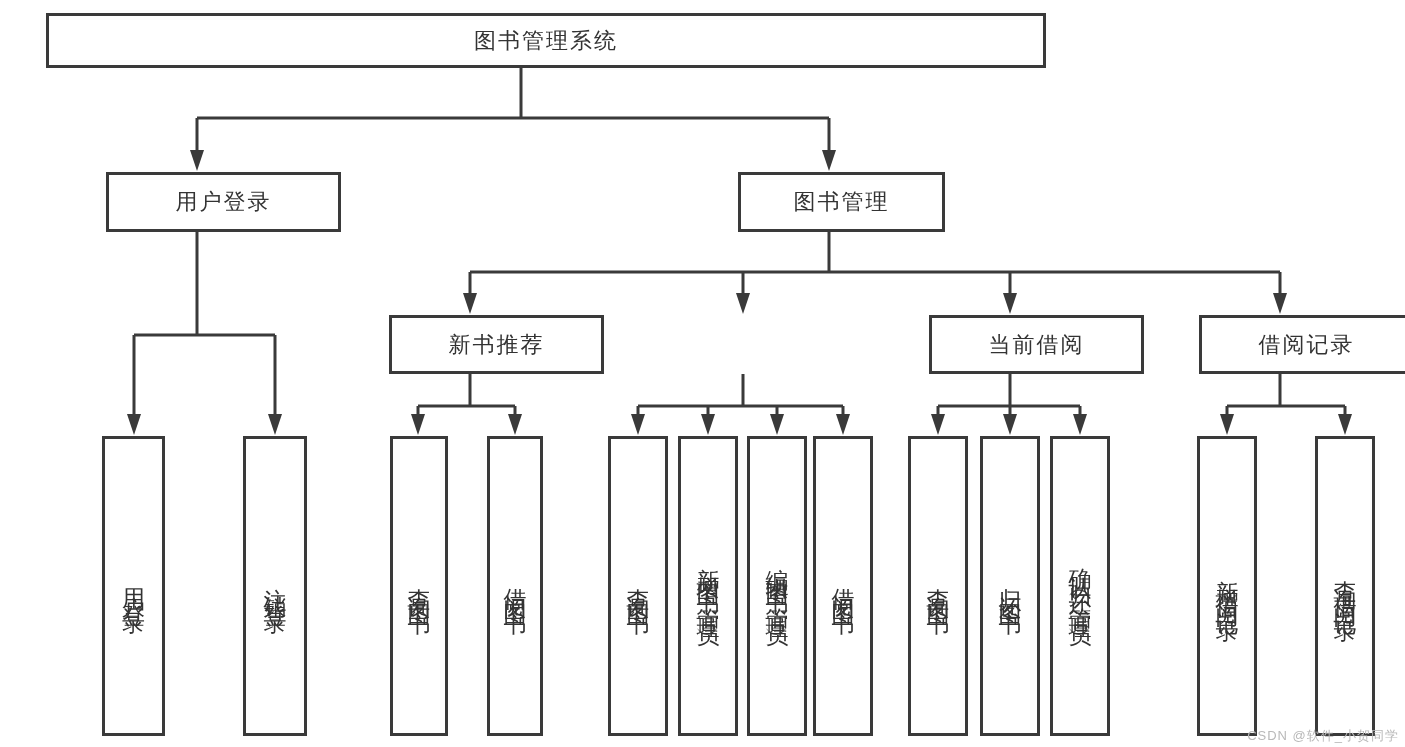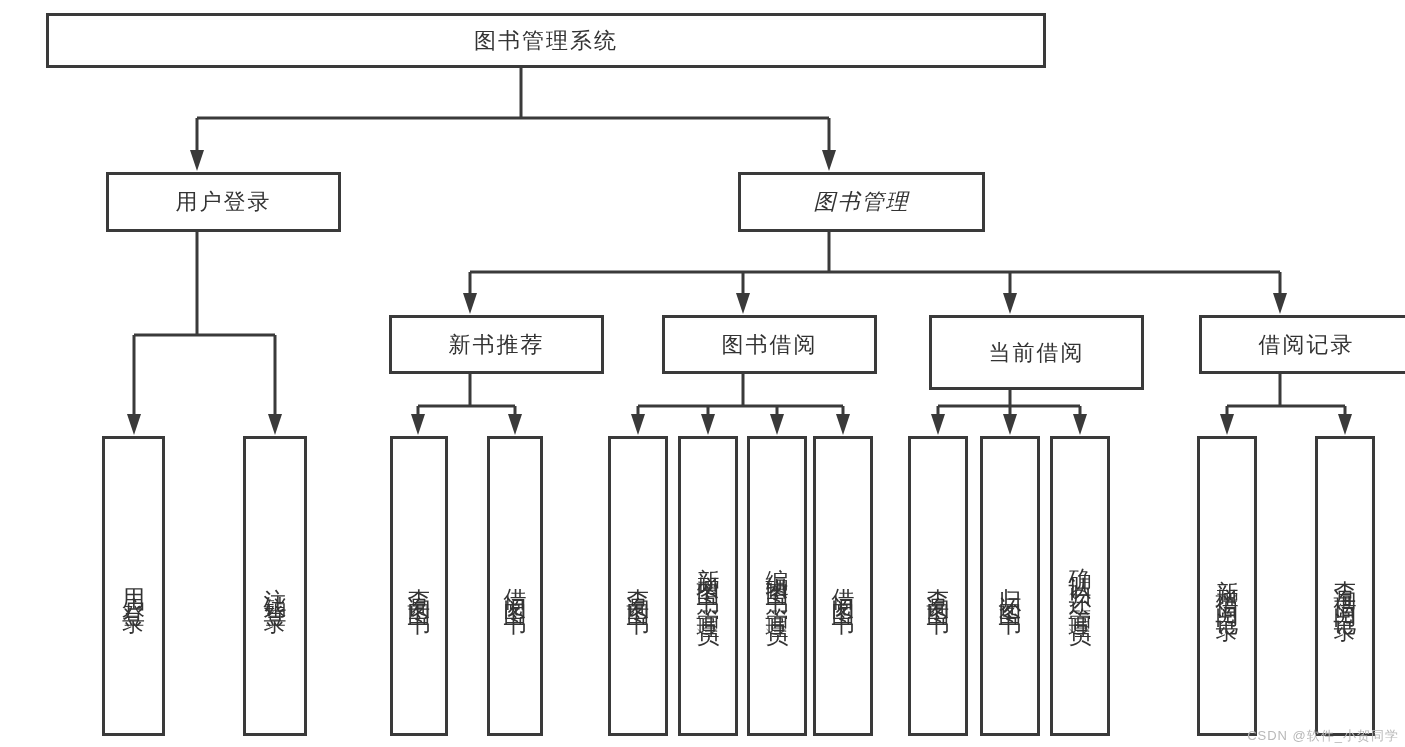--- a/index.html
+++ b/index.html
@@ -116,25 +116,24 @@
     <polygon points="1073,414 1087,414 1080,435"></polygon>
 
     <path d="M1280 374 V406 M1227 406 H1345 M1227 406 V416 M1345 406 V416"></path>
     <polygon points="1220,414 1234,414 1227,435"></polygon>
     <polygon points="1338,414 1352,414 1345,435"></polygon>
   </svg>
 
   <div class="node" style="left:20px; top:13px; width:1000px; height:55px;">图书管理系统</div>
 
   <div class="node" style="left:80px; top:172px; width:235px; height:60px;">用户登录</div>
-  <div class="node" style="left:712px; top:172px; width:247px; height:60px;font-style:italic;">图书管理</div>
+  <div class="node" style="left:712px; top:172px; width:207px; height:60px;">图书管理</div>
 
   <div class="node" style="left:363px; top:315px; width:215px; height:59px;">新书推荐</div>
-  <div class="node" style="left:636px; top:315px; width:215px; height:59px;">图书借阅</div>
-  <div class="node" style="left:903px; top:315px; width:215px; height:75px;">当前借阅</div>
+  <div class="node" style="left:903px; top:315px; width:215px; height:59px;">当前借阅</div>
   <div class="node" style="left:1173px; top:315px; width:215px; height:59px;">借阅记录</div>
 
   <div class="leaf" style="left:102px; width:63px;">
     <span>用户登录</span>
   </div>
   <div class="leaf" style="left:243px; width:64px;">
     <span>注销登录</span>
   </div>
 
   <div class="leaf" style="left:390px; width:58px;">

